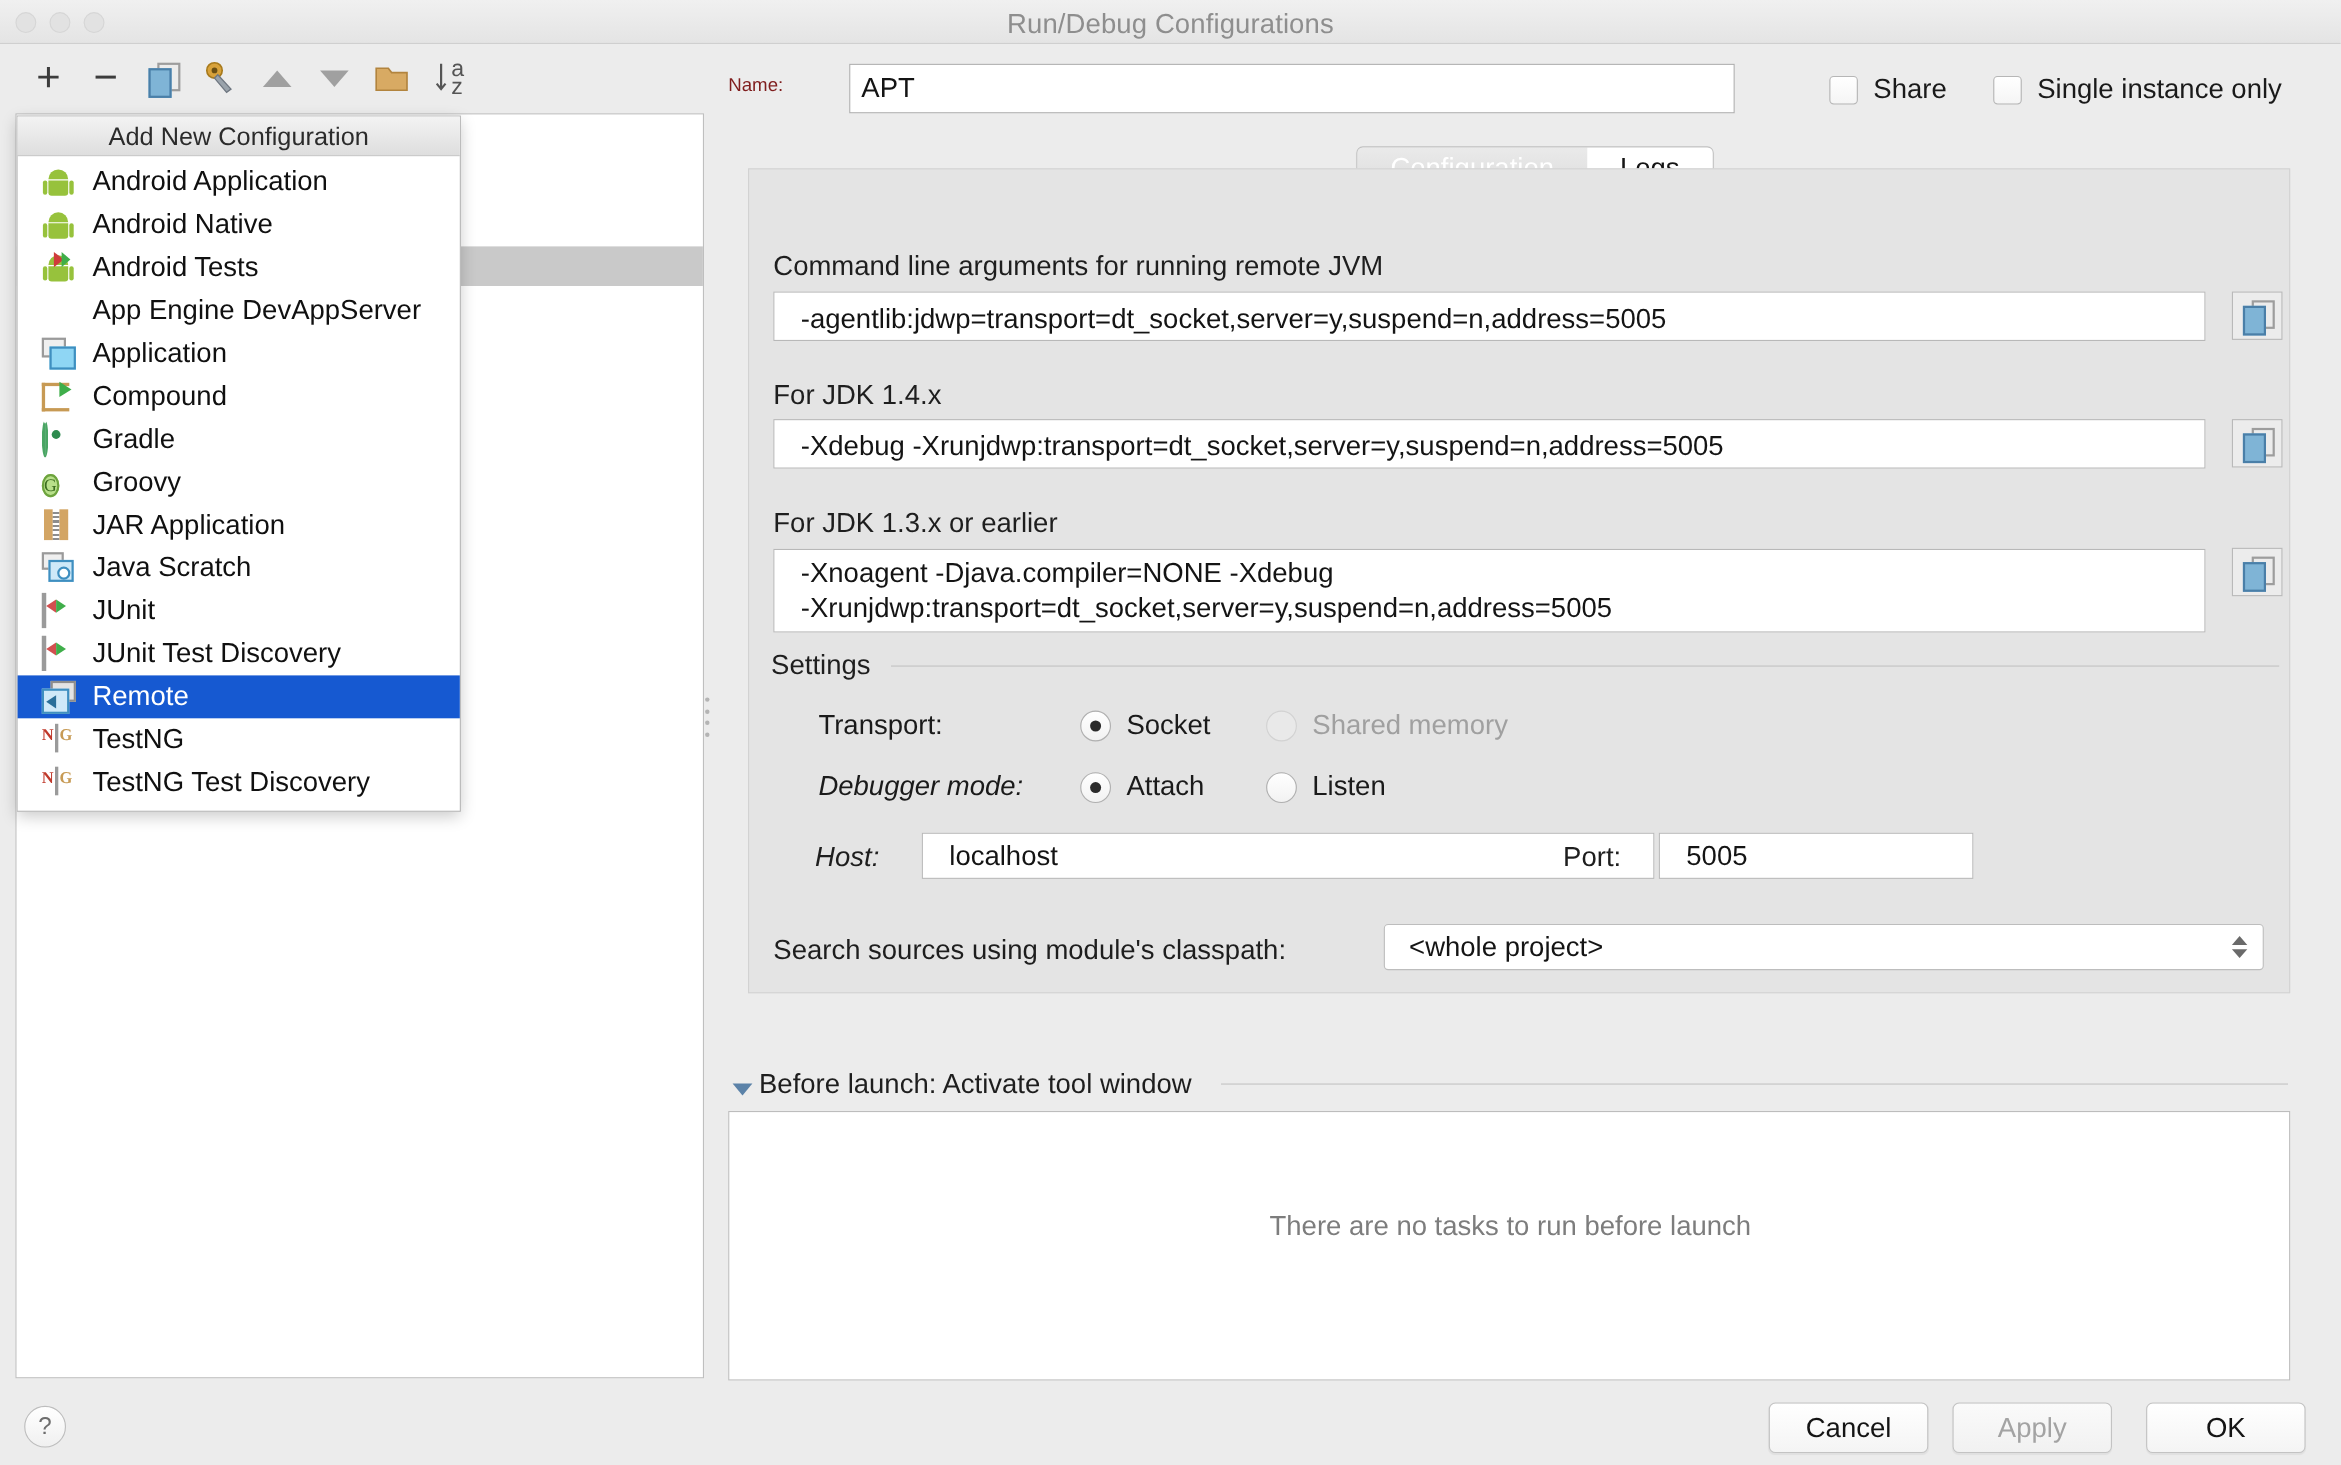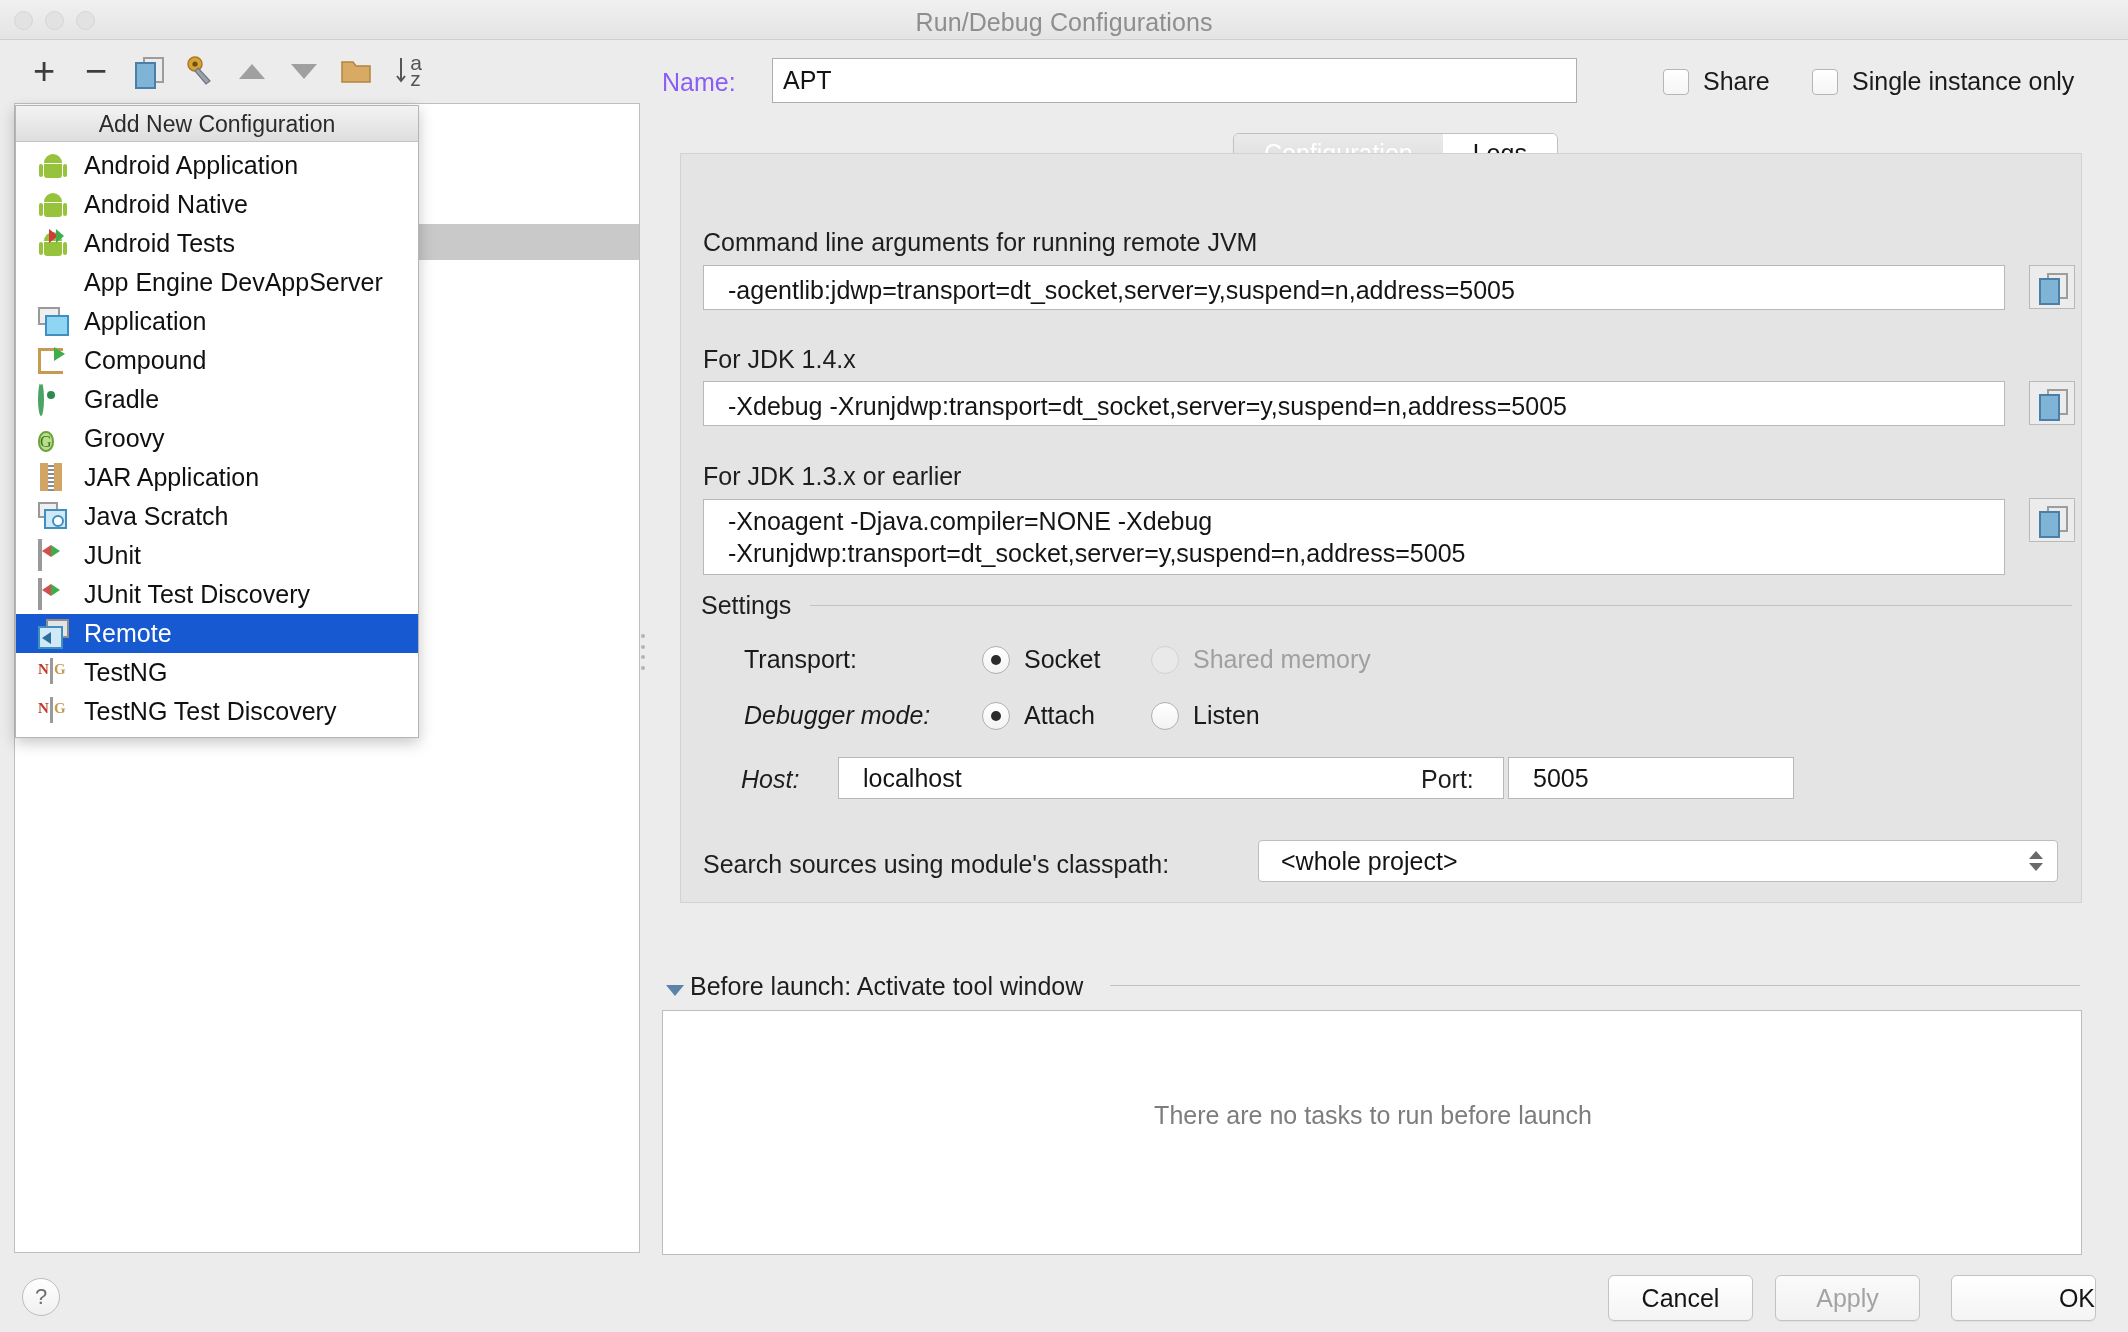--- a/index.html
+++ b/index.html
@@ -216,21 +216,21 @@
     position:absolute; left:4px; top:13px; width:0; height:0; z-index:3;
     border-right: 9px solid #2a6f99; border-top: 6px solid transparent; border-bottom: 6px solid transparent;
   }
   .ic-testng { position:relative; width:28px; height:26px; font-size:15px; font-weight:bold; }
   .ic-testng .n { position:absolute; left:0; top:3px; color:#c0392b; font-family:"Liberation Serif", serif; }
   .ic-testng .g { position:absolute; left:16px; top:3px; color:#c79a54; font-family:"Liberation Serif", serif; }
   .ic-testng .bar { position:absolute; left:12px; top:0; width:3px; height:26px; background:#9a9a9a; }
 
   
   .name-label {
-    position:absolute; left:662px; top:68px; font-size:25px; color:#8b5cf6;
+    position:absolute; left:662px; top:68px; font-size:17px; color:#7f1d1d;
   }
   .name-input {
     position:absolute; left:772px; top:58px; width:805px; height:45px;
     background:#fff; border:1px solid #aeaeae;
     font-size:25px; color:#141414; padding-left:10px; line-height:43px;
   }
   .cb-wrap { position:absolute; display:flex; align-items:center; gap:14px; }
   .cbx {
     width:26px; height:26px; border:1px solid #b6b6b6; border-radius:4px;
     background:linear-gradient(#ffffff,#f5f5f5);
@@ -551,15 +551,15 @@
   <div class="bl-arrow"></div>
   <div class="bl-title">Before launch: Activate tool window</div>
   <div class="bl-rule"></div>
   <div class="bl-box">
     <div class="bl-empty">There are no tasks to run before launch</div>
   </div>
 
   <div class="help">?</div>
   <div class="btn" style="left:1608px; top:1275px; width:145px;">Cancel</div>
   <div class="btn disabled" style="left:1775px; top:1275px; width:145px;">Apply</div>
-  <div class="btn" style="left:1951px; top:1275px; width:145px;text-align:right;">OK</div>
+  <div class="btn" style="left:1951px; top:1275px; width:145px;">OK</div>
 
 </div>
 
 </body></html>

